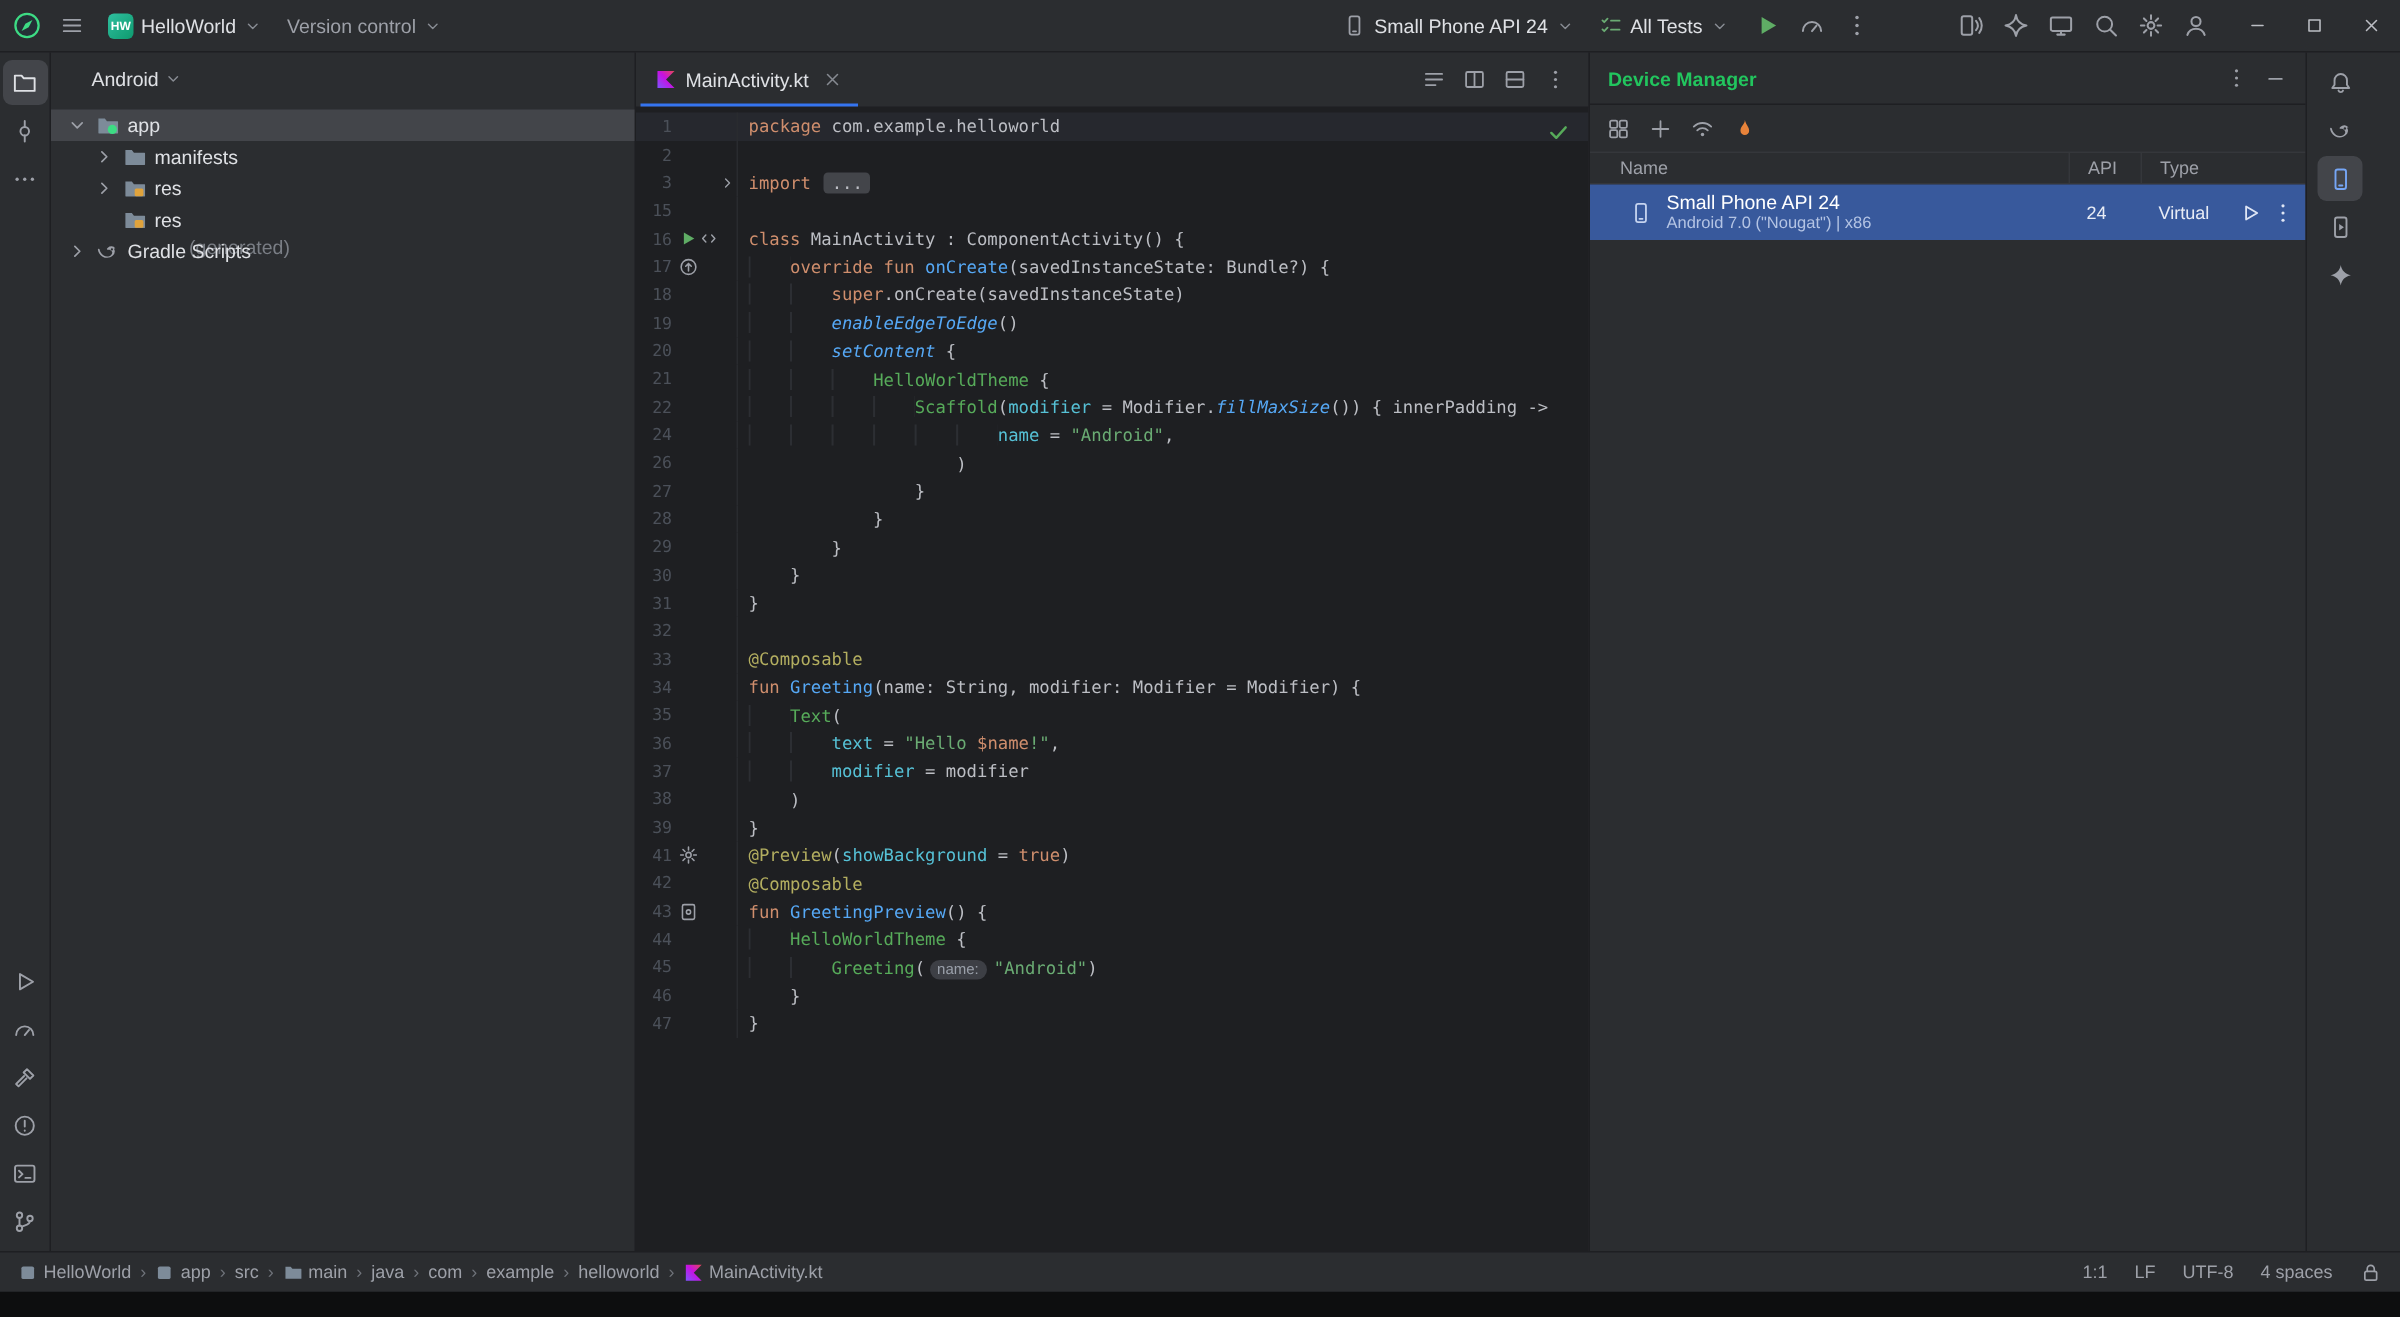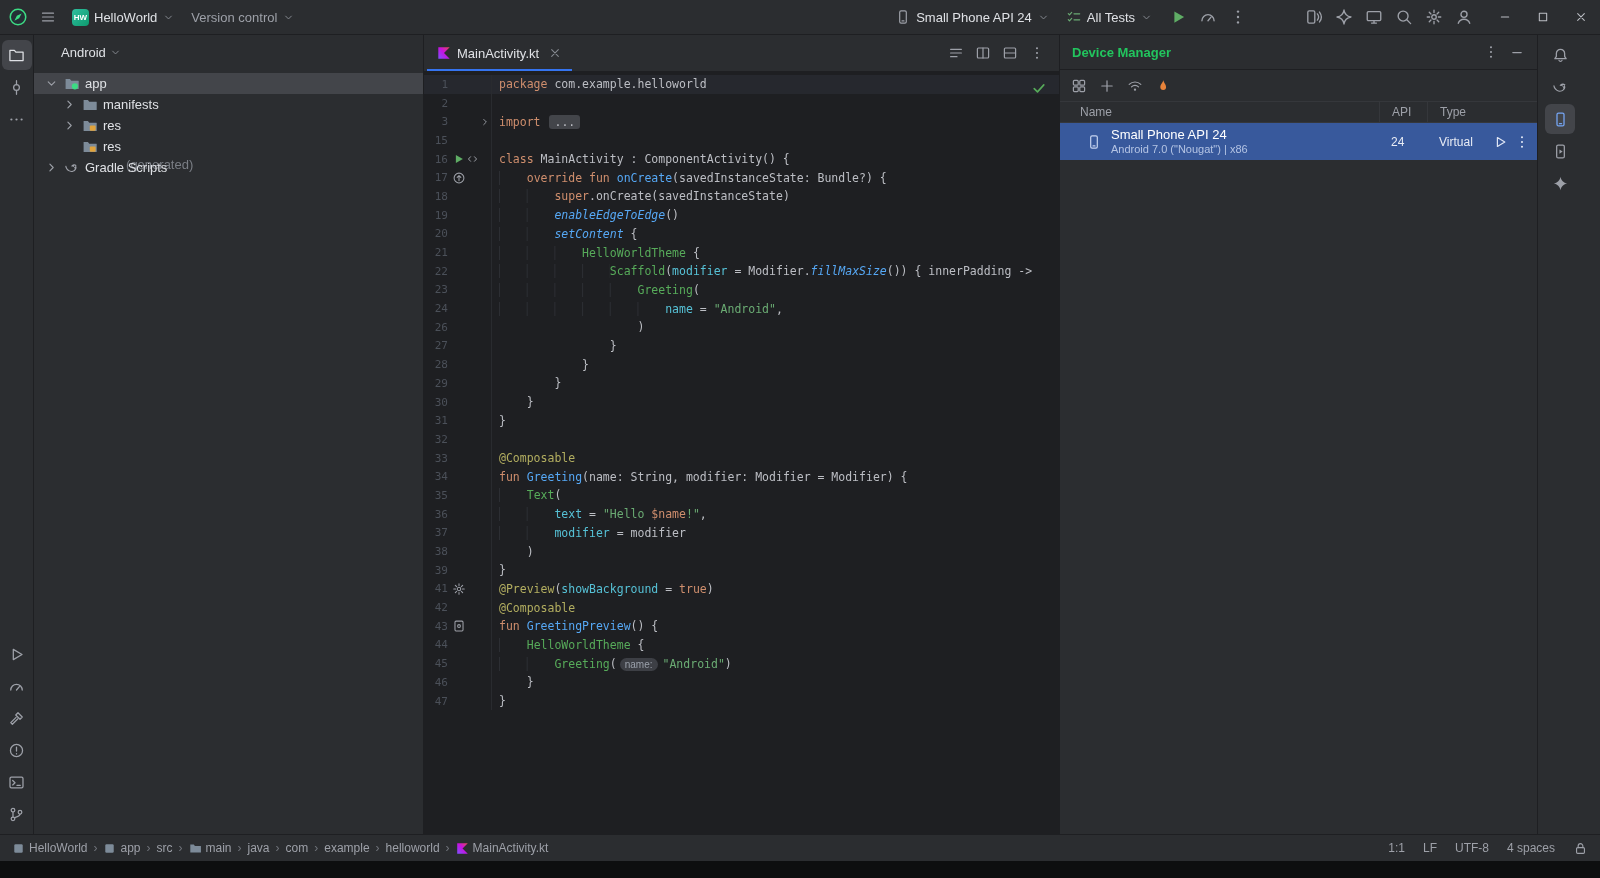--- a/index.html
+++ b/index.html
@@ -565,28 +565,20 @@
             <div class="code-line">
               <span class="gutter">
                 <span class="ln">22</span>
                 <span class="gicons"></span>
                 <span class="fold-col"></span>
               </span>
               <span class="ct"><span class="tk-p ind">                </span><span class="tk-c">Scaffold</span><span class="tk-p">(</span><span class="tk-n">modifier</span><span class="tk-p"> = Modifier.</span><span class="tk-i">fillMaxSize</span><span class="tk-p">()) { innerPadding -&gt;</span></span>
             </div>
             <div class="code-line">
               <span class="gutter">
-                <span class="ln">23</span>
-                <span class="gicons"></span>
-                <span class="fold-col"></span>
-              </span>
-              <span class="ct"><span class="tk-p ind">                    </span><span class="tk-c">Greeting</span><span class="tk-p">(</span></span>
-            </div>
-            <div class="code-line">
-              <span class="gutter">
                 <span class="ln">24</span>
                 <span class="gicons"></span>
                 <span class="fold-col"></span>
               </span>
               <span class="ct"><span class="tk-p ind">                        </span><span class="tk-n">name</span><span class="tk-p"> = </span><span class="tk-s">"Android"</span><span class="tk-p">,</span></span>
             </div>
             <div class="code-line">
               <span class="gutter">
                 <span class="ln">26</span>
                 <span class="gicons"></span>

